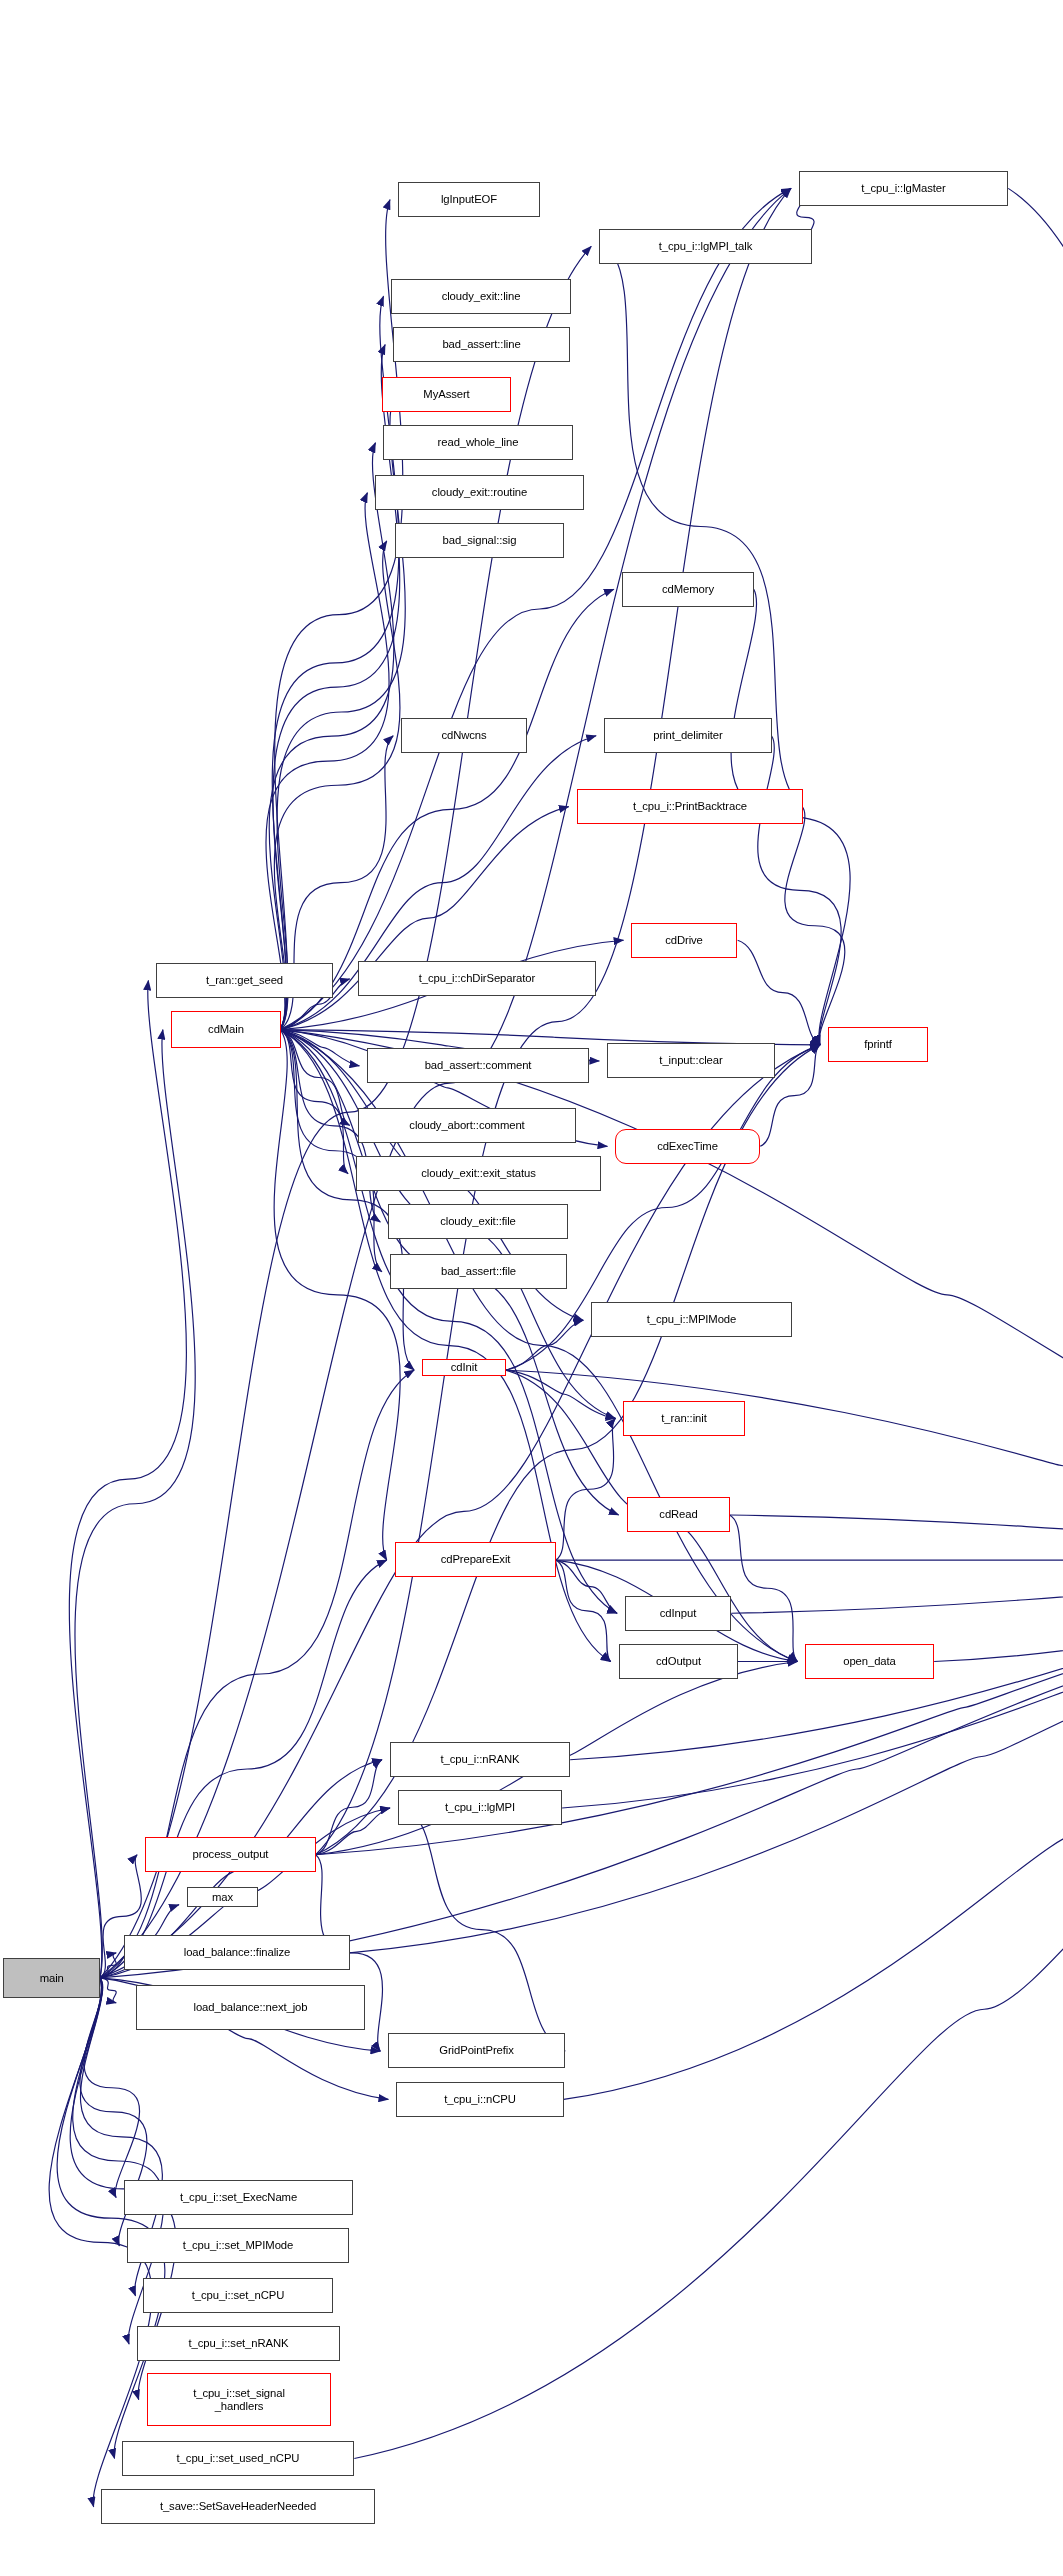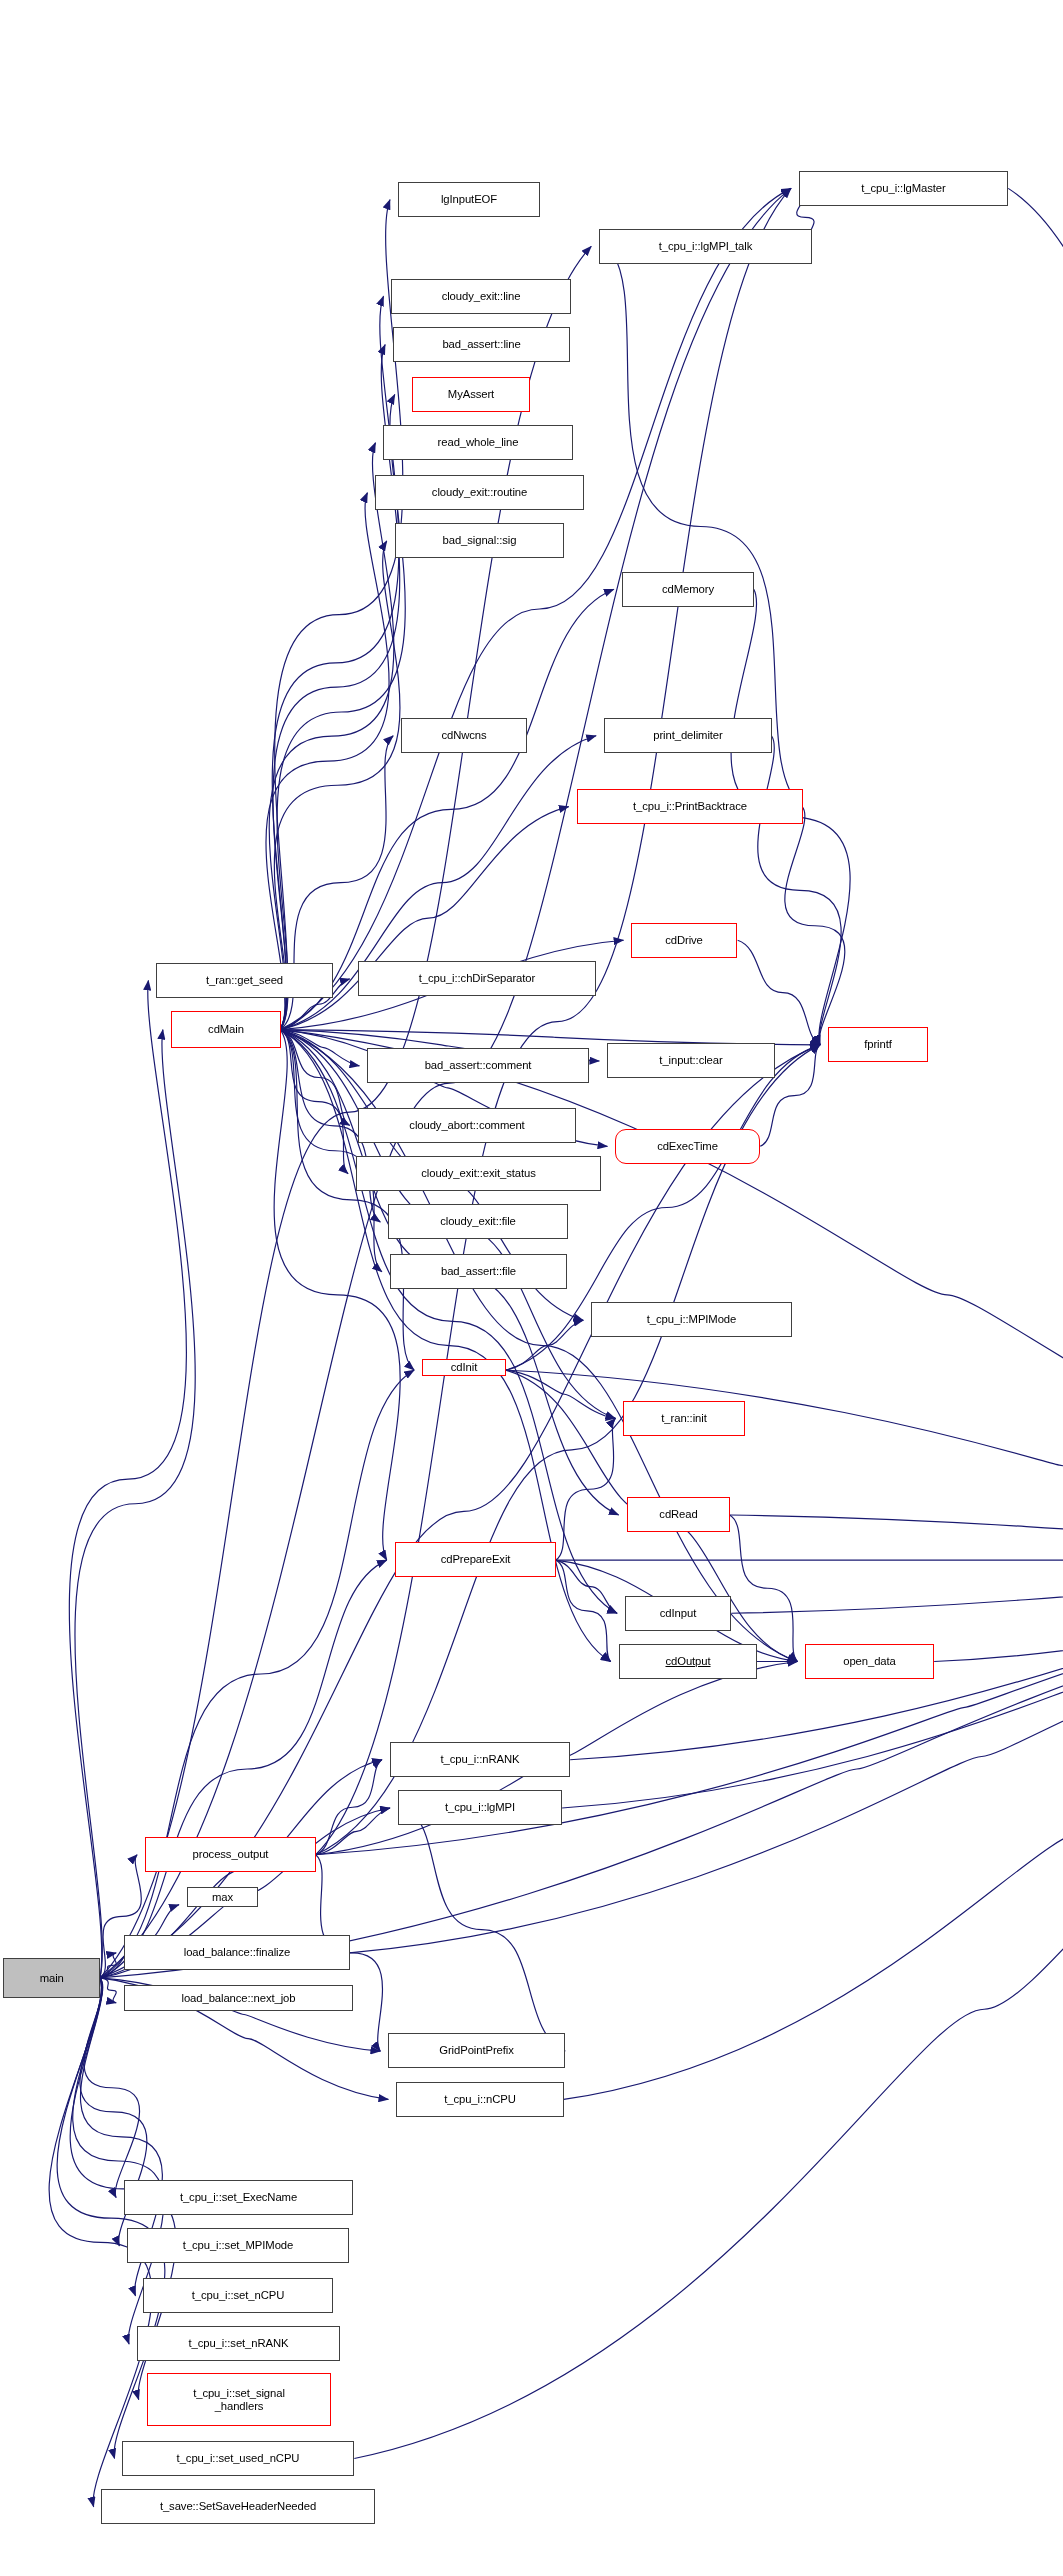--- a/index.html
+++ b/index.html
@@ -152,21 +152,21 @@
         <path d="M 361,2504.2799999999997 C 720.2934545454546,2431.0703999999996 929.1922105020826,2046.7199999999998 1002.5954545454546,2046.7199999999998 S 1284.8974545454546,1662.3695999999998 1636.1909090909091,1589.1599999999999" fill="none" stroke="#191970" stroke-width="1.2" marker-end="url(#arrow)"></path>
       </g>
   </svg>
   <div id="nodes-group">
       <div class="node filled" style="left: 3.2px; top: 1958px; width: 97px; height: 40px;">main</div>
       <div class="node" style="left: 398px; top: 182px; width: 142px; height: 35px;">lgInputEOF</div>
       <div class="node" style="left: 799px; top: 171px; width: 209px; height: 35px;">t_cpu_i::lgMaster</div>
       <div class="node" style="left: 599px; top: 229px; width: 213px; height: 35px;">t_cpu_i::lgMPI_talk</div>
       <div class="node" style="left: 391px; top: 279px; width: 180px; height: 35px;">cloudy_exit::line</div>
       <div class="node" style="left: 393px; top: 327px; width: 177px; height: 35px;">bad_assert::line</div>
-      <div class="node red" style="left: 412px; top: 377px; width: 118px; height: 35px;">MyAssert</div>
+      <div class="node red" style="left: 382px; top: 377px; width: 129px; height: 35px;">MyAssert</div>
       <div class="node" style="left: 383px; top: 425px; width: 190px; height: 35px;">read_whole_line</div>
       <div class="node" style="left: 375px; top: 475px; width: 209px; height: 35px;">cloudy_exit::routine</div>
       <div class="node" style="left: 395px; top: 523px; width: 169px; height: 35px;">bad_signal::sig</div>
       <div class="node" style="left: 622px; top: 572px; width: 132px; height: 35px;">cdMemory</div>
       <div class="node" style="left: 401px; top: 718px; width: 126px; height: 35px;">cdNwcns</div>
       <div class="node" style="left: 604px; top: 718px; width: 168px; height: 35px;">print_delimiter</div>
       <div class="node red" style="left: 577px; top: 789px; width: 226px; height: 35px;">t_cpu_i::PrintBacktrace</div>
       <div class="node red" style="left: 631px; top: 923px; width: 106px; height: 35px;">cdDrive</div>
       <div class="node" style="left: 156px; top: 963px; width: 177px; height: 35px;">t_ran::get_seed</div>
       <div class="node" style="left: 358px; top: 961px; width: 238px; height: 35px;">t_cpu_i::chDirSeparator</div>
@@ -178,28 +178,28 @@
       <div class="node red" style="left: 615px; top: 1129px; width: 145px; height: 35px; border-radius: 11px;">cdExecTime</div>
       <div class="node" style="left: 356px; top: 1156px; width: 245px; height: 35px;">cloudy_exit::exit_status</div>
       <div class="node" style="left: 388px; top: 1204px; width: 180px; height: 35px;">cloudy_exit::file</div>
       <div class="node" style="left: 390px; top: 1254px; width: 177px; height: 35px;">bad_assert::file</div>
       <div class="node" style="left: 591px; top: 1302px; width: 201px; height: 35px;">t_cpu_i::MPIMode</div>
       <div class="node red" style="left: 422px; top: 1352px; width: 84px; height: 17px; margin-top: 7px;">cdInit</div>
       <div class="node red" style="left: 623px; top: 1401px; width: 122px; height: 35px;">t_ran::init</div>
       <div class="node red" style="left: 627px; top: 1497px; width: 103px; height: 35px;">cdRead</div>
       <div class="node red" style="left: 395px; top: 1542px; width: 161px; height: 35px;">cdPrepareExit</div>
       <div class="node" style="left: 625px; top: 1596px; width: 106px; height: 35px;">cdInput</div>
-      <div class="node" style="left: 619px; top: 1644px; width: 138px; height: 35px; text-decoration: underline;">cdOutput</div>
+      <div class="node" style="left: 619px; top: 1644px; width: 119px; height: 35px;">cdOutput</div>
       <div class="node red" style="left: 805px; top: 1644px; width: 129px; height: 35px;">open_data</div>
       <div class="node" style="left: 390px; top: 1742px; width: 180px; height: 35px;">t_cpu_i::nRANK</div>
       <div class="node" style="left: 398px; top: 1790px; width: 164px; height: 35px;">t_cpu_i::lgMPI</div>
       <div class="node red" style="left: 145px; top: 1837px; width: 171px; height: 35px;">process_output</div>
       <div class="node" style="left: 187px; top: 1887px; width: 71px; height: 20px;">max</div>
       <div class="node" style="left: 124px; top: 1935px; width: 226px; height: 35px;">load_balance::finalize</div>
-      <div class="node" style="left: 124px; top: 1985px; width: 229px; height: 26px;">load_balance::next_job</div>
+      <div class="node" style="left: 136px; top: 1985px; width: 229px; height: 45px;">load_balance::next_job</div>
       <div class="node" style="left: 388px; top: 2033px; width: 177px; height: 35px;">GridPointPrefix</div>
       <div class="node" style="left: 396px; top: 2082px; width: 168px; height: 35px;">t_cpu_i::nCPU</div>
       <div class="node" style="left: 124px; top: 2180px; width: 229px; height: 35px;">t_cpu_i::set_ExecName</div>
       <div class="node" style="left: 127px; top: 2228px; width: 222px; height: 35px;">t_cpu_i::set_MPIMode</div>
       <div class="node" style="left: 143px; top: 2278px; width: 190px; height: 35px;">t_cpu_i::set_nCPU</div>
       <div class="node" style="left: 137px; top: 2326px; width: 203px; height: 35px;">t_cpu_i::set_nRANK</div>
       <div class="node red" style="left: 147px; top: 2373px; width: 184px; height: 53px;">t_cpu_i::set_signal
 _handlers</div>
       <div class="node" style="left: 122px; top: 2441px; width: 232px; height: 35px;">t_cpu_i::set_used_nCPU</div>
       <div class="node" style="left: 101px; top: 2489px; width: 274px; height: 35px;">t_save::SetSaveHeaderNeeded</div>

